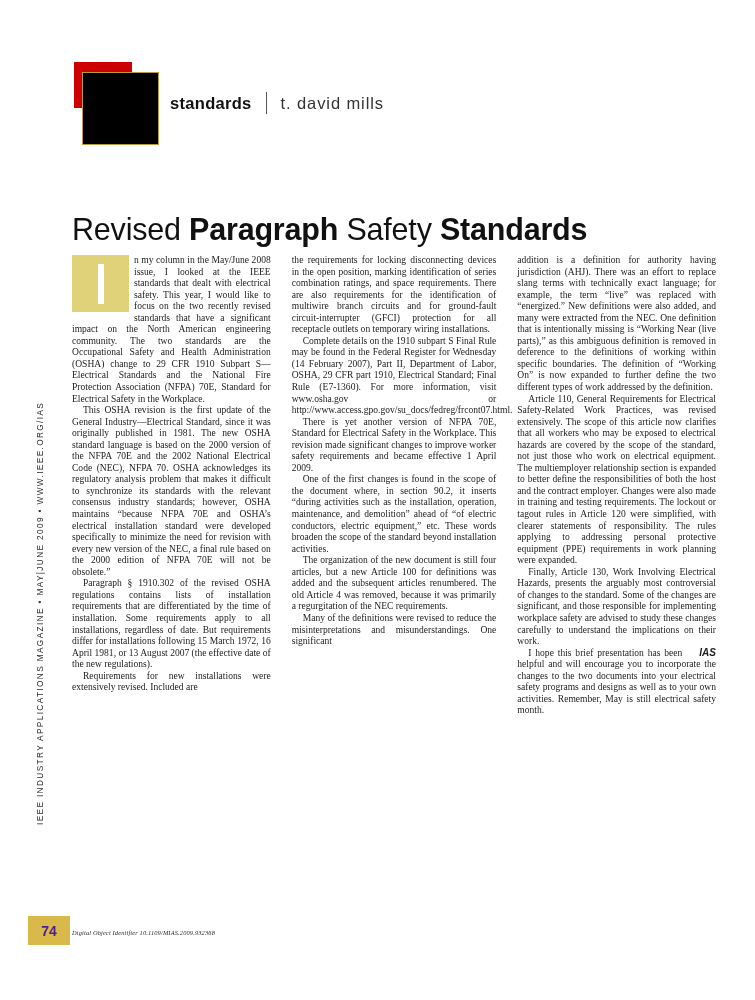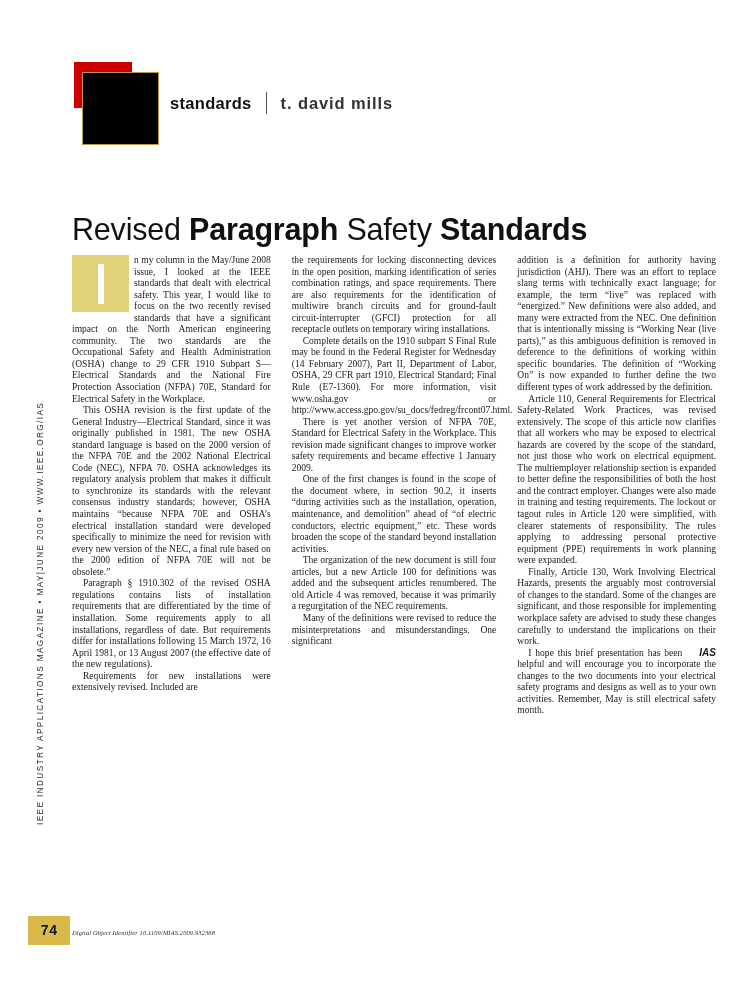--- a/index.html
+++ b/index.html
@@ -45,24 +45,24 @@
     left: 28px;
     top: 916px;
     width: 42px;
     height: 29px;
     background: #d9b94a;
     display: flex;
     align-items: center;
     justify-content: center;
   }
   .page-number-box span {
-    font-family: Liberation Mono, monospace;
+    font-family: Liberation Sans, sans-serif;
     font-weight: bold;
     font-size: 14px;
-    color: #0f172a;
+    color: #4c1d95;
   }
 
   
   .dept-header {
     position: absolute;
     left: 74px;
     top: 62px;
     width: 620px;
     height: 90px;
   }
@@ -107,21 +107,21 @@
     color: #111;
   }
   .dept-divider {
     width: 1px;
     height: 22px;
     background: #555;
     margin: 0 14px;
   }
   .dept-author {
     font-family: "Liberation Sans", sans-serif;
-    font-weight: bold;
+    font-weight: normal;
     font-size: 16.5px;
     letter-spacing: 0.9px;
     color: #333;
   }
 
   
   .article-title {
     position: absolute;
     left: 72px;
     top: 192px;
@@ -232,21 +232,21 @@
     <div class="dropcap-box"></div>
     <p class="no-indent">n my column in the May/June 2008 issue, I looked at the IEEE standards that dealt with electrical safety. This year, I would like to focus on the two recently revised standards that have a significant impact on the North American engineering community. The two standards are the Occupational Safety and Health Administration (OSHA) change to 29 CFR 1910 Subpart S—Electrical Standards and the National Fire Protection Association (NFPA) 70E, Standard for Electrical Safety in the Workplace.</p>
     <p>This OSHA revision is the first update of the General Industry—Electrical Standard, since it was originally published in 1981. The new OSHA standard language is based on the 2000 version of the NFPA 70E and the 2002 National Electrical Code (NEC), NFPA 70. OSHA acknowledges its regulatory analysis problem that makes it difficult to synchronize its standards with the relevant consensus industry standards; however, OSHA maintains “because NFPA 70E and OSHA’s electrical installation standard were developed specifically to minimize the need for revision with every new version of the NEC, a final rule based on the 2000 edition of NFPA 70E will not be obsolete.”</p>
     <p>Paragraph § 1910.302 of the revised OSHA regulations contains lists of installation requirements that are differentiated by the time of installation. Some requirements apply to all installations, regardless of date. But requirements differ for installations following 15 March 1972, 16 April 1981, or 13 August 2007 (the effective date of the new regulations).</p>
     <p>Requirements for new installations were extensively revised. Included are</p>
   </div>
 
   <div class="col">
     <p class="no-indent">the requirements for locking disconnecting devices in the open position, marking identification of series combination ratings, and space requirements. There are also requirements for the identification of multiwire branch circuits and for ground-fault circuit-interrupter (GFCI) protection for all receptacle outlets on temporary wiring installations.</p>
     <p>Complete details on the 1910 subpart S Final Rule may be found in the Federal Register for Wednesday (14 February 2007), Part II, Department of Labor, OSHA, 29 CFR part 1910, Electrical Standard; Final Rule (E7-1360). For more information, visit www.osha.gov or http://www.access.gpo.gov/su_docs/fedreg/frcont07.html.</p>
-    <p>There is yet another version of NFPA 70E, Standard for Electrical Safety in the Workplace. This revision made significant changes to improve worker safety requirements and became effective 1 January 2009.</p>
+    <p>There is yet another version of NFPA 70E, Standard for Electrical Safety in the Workplace. This revision made significant changes to improve worker safety requirements and became effective 1 April 2009.</p>
     <p>One of the first changes is found in the scope of the document where, in section 90.2, it inserts “during activities such as the installation, operation, maintenance, and demolition” ahead of “of electric conductors, electric equipment,” etc. These words broaden the scope of the standard beyond installation activities.</p>
     <p>The organization of the new document is still four articles, but a new Article 100 for definitions was added and the subsequent articles renumbered. The old Article 4 was removed, because it was primarily a regurgitation of the NEC requirements.</p>
     <p>Many of the definitions were revised to reduce the misinterpretations and misunderstandings. One significant</p>
   </div>
 
   <div class="col">
     <p class="no-indent">addition is a definition for authority having jurisdiction (AHJ). There was an effort to replace slang terms with technically exact language; for example, the term “live” was replaced with “energized.” New definitions were also added, and many were extracted from the NEC. One definition that is intentionally missing is “Working Near (live parts),” as this ambiguous definition is removed in deference to the definitions of working within specific boundaries. The definition of “Working On” is now expanded to further define the two different types of work addressed by the definition.</p>
     <p>Article 110, General Requirements for Electrical Safety-Related Work Practices, was revised extensively. The scope of this article now clarifies that all workers who may be exposed to electrical hazards are covered by the scope of the standard, not just those who work on electrical equipment. The multiemployer relationship section is expanded to better define the responsibilities of both the host and the contract employer. Changes were also made in training and testing requirements. The lockout or tagout rules in Article 120 were simplified, with clearer statements of responsibility. The rules applying to addressing personal protective equipment (PPE) requirements in work planning were expanded.</p>
     <p>Finally, Article 130, Work Involving Electrical Hazards, presents the arguably most controversial of changes to the standard. Some of the changes are significant, and those responsible for implementing workplace safety are advised to study these changes carefully to understand the implications on their work.</p>
     <p><span class="endmark">IAS</span><span>I hope this brief presentation has been helpful and will encourage you to incorporate the changes to the two documents into your electrical safety programs and designs as well as to your own activities. Remember, May is still electrical safety month.</span></p>

